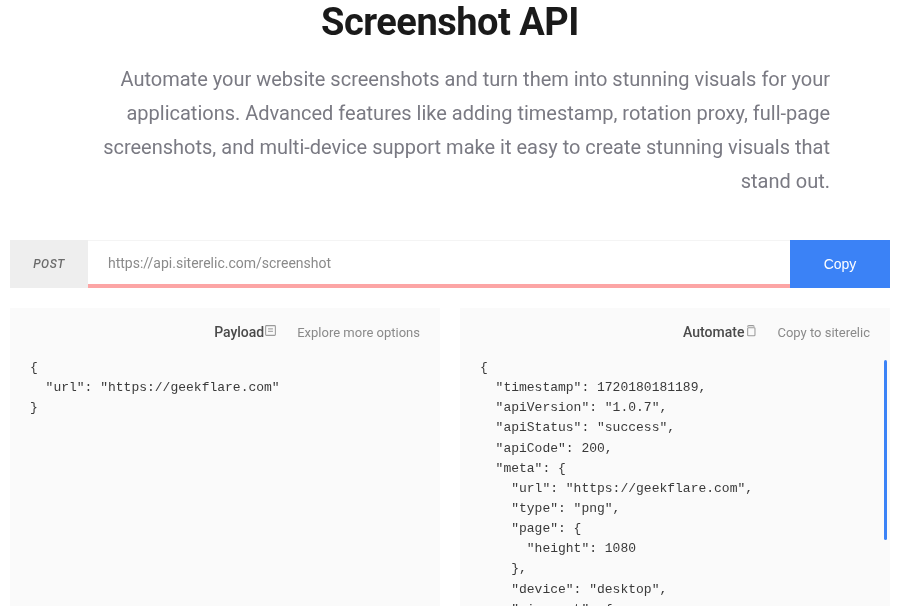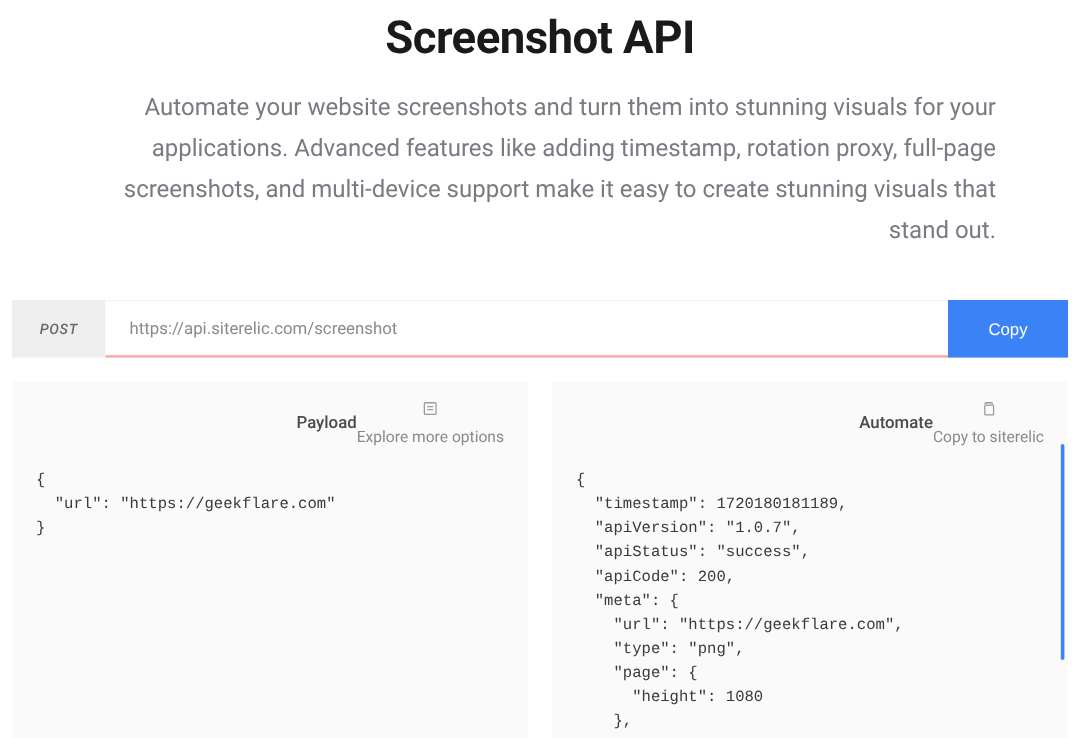--- a/index.html
+++ b/index.html
@@ -15,21 +15,20 @@
       overflow: hidden;
     }
     .container {
       padding: 0 10px;
     }
     .page-title {
       font-size: 38px;
       font-weight: 700;
       text-align: center;
       color: #1a1a1a;
-      margin-top: 10px;
       letter-spacing: -0.5px;
     }
     .page-description {
       font-size: 20px;
       color: #7a7a83;
       text-align: right;
       line-height: 1.7;
       max-width: 760px;
       margin: 18px auto 0;
       font-weight: 400;
@@ -53,21 +52,21 @@
     }
     .url-box {
       flex: 1;
       background: #ffffff;
       display: flex;
       align-items: center;
       padding: 0 20px;
       color: #8a8a8a;
       font-size: 14px;
       border-top: 1px solid #f4f4f4;
-      border-bottom: 2px solid #fca5a5;
+      border-bottom: 4px solid #fca5a5;
     }
     .send-button {
       background: #3b82f6;
       color: #ffffff;
       font-size: 14px;
       font-weight: 500;
       border: none;
       width: 100px;
       cursor: pointer;
     }
@@ -89,28 +88,27 @@
       margin-bottom: 18px;
     }
     .panel-title {
       font-size: 14px;
       color: #4a4a4a;
       font-weight: 500;
     }
     .panel-action {
       display: flex;
       align-items: center;
-      gap: 6px;
+      gap: 20px;
       font-size: 13px;
       color: #8a8a8a;
       cursor: pointer;
       background: none;
       border: none;
       font-family: inherit;
-      flex-direction: column;
     }
     .panel-action svg {
       width: 13px;
       height: 13px;
       flex-shrink: 0;
     }
     .code-block {
       font-family: "Courier New", Courier, monospace;
       font-size: 13px;
       color: #3a3a3a;

